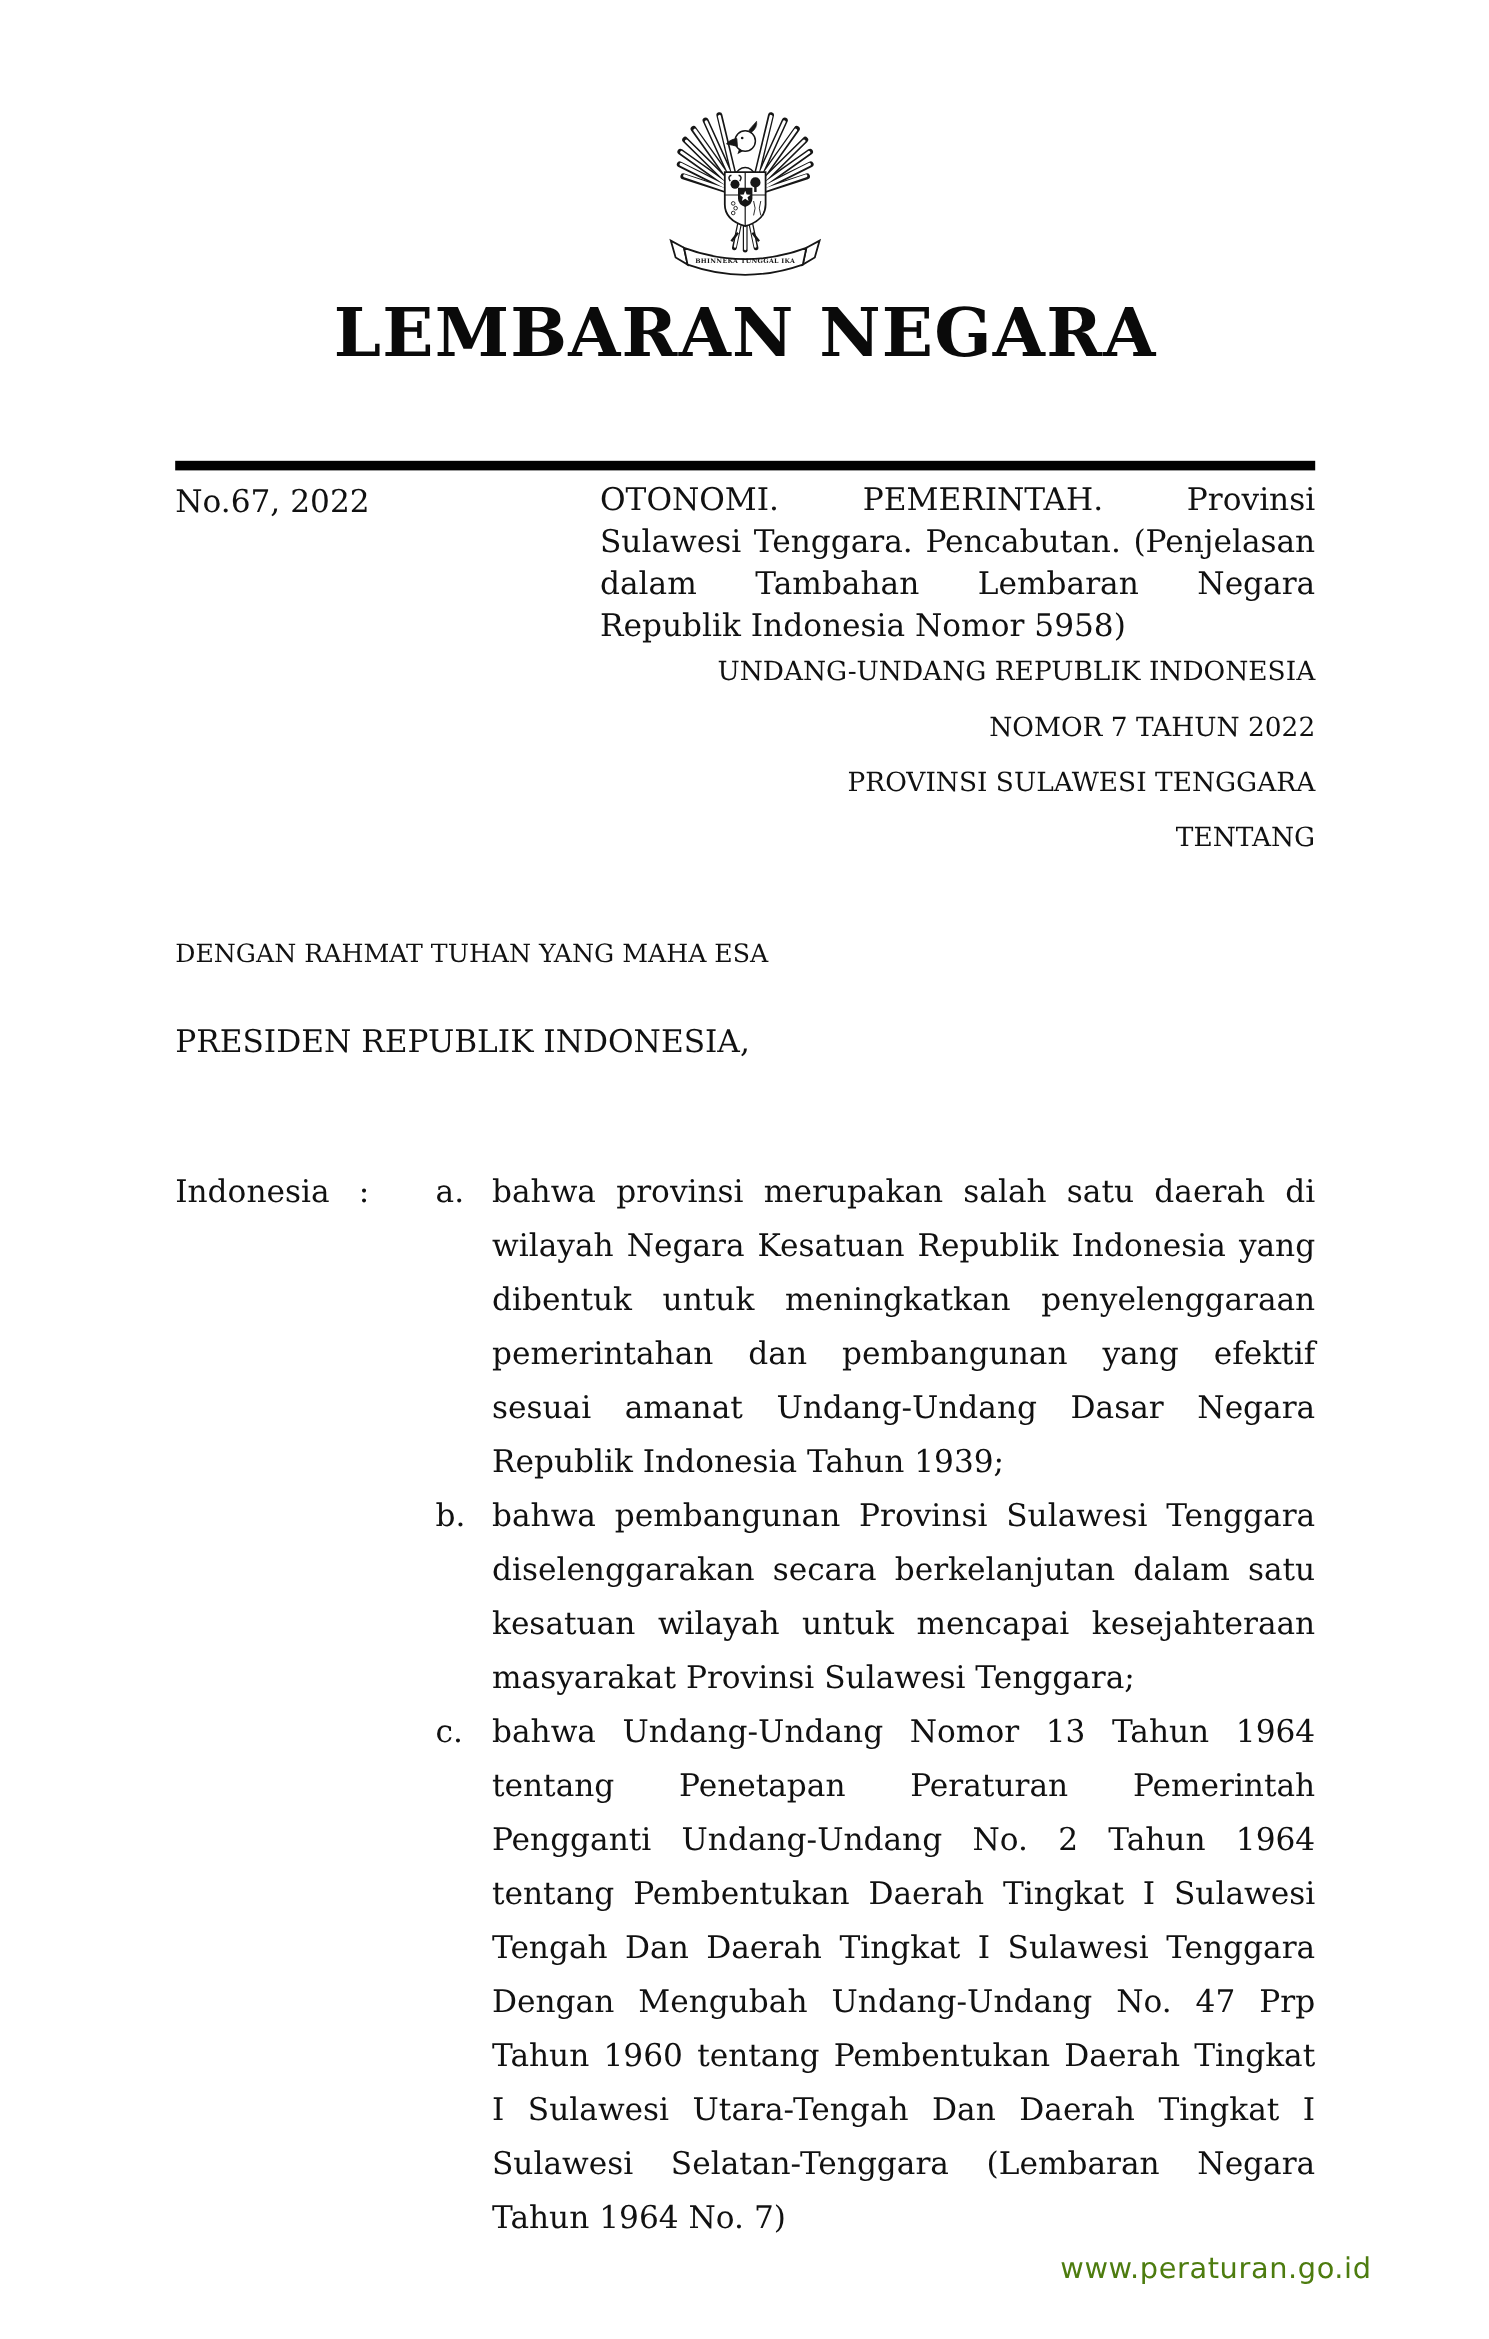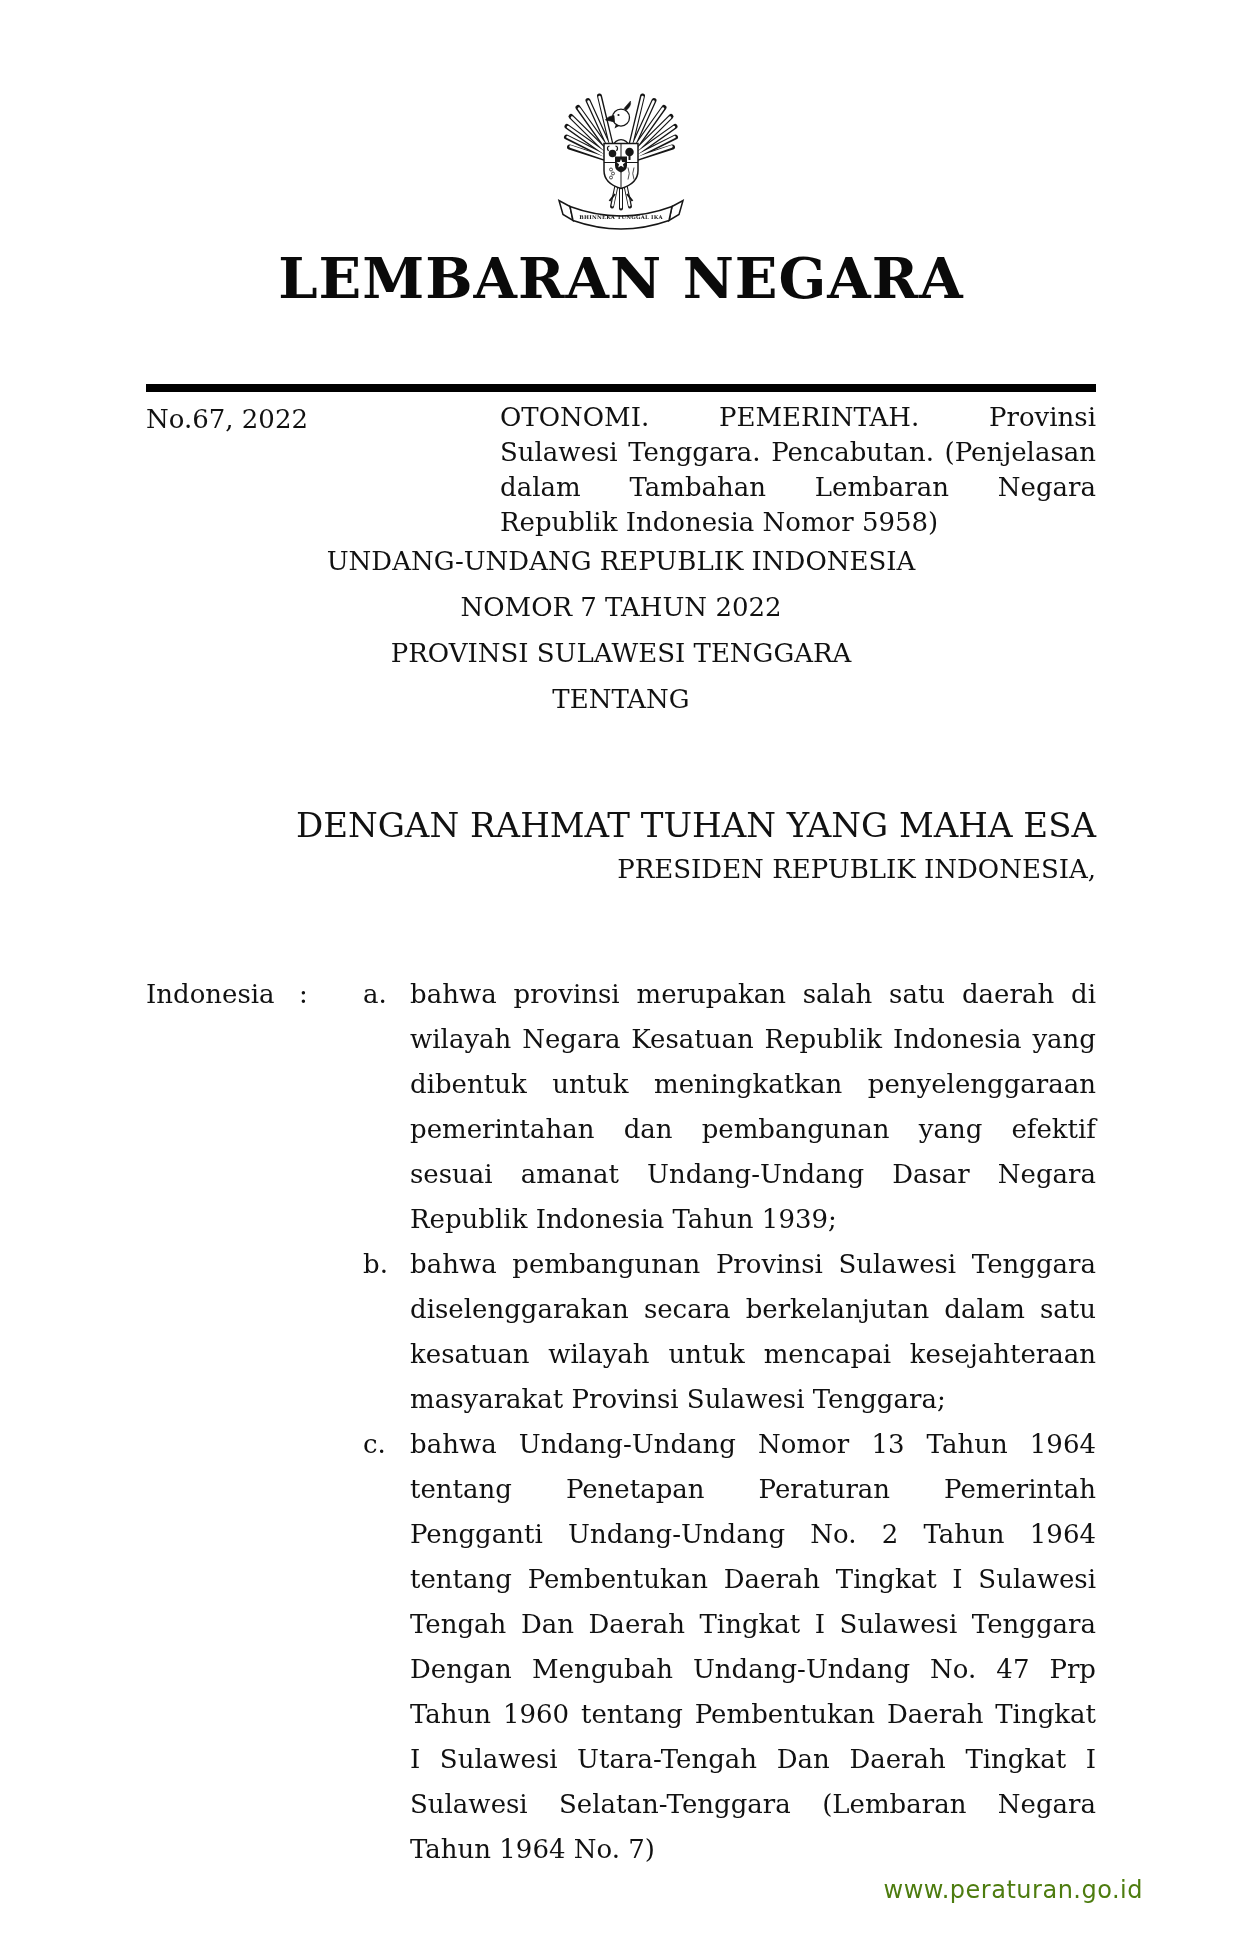--- a/index.html
+++ b/index.html
@@ -66,38 +66,38 @@
     line-height: 35px;
     text-align: justify;
   }
 
   
   .law-title-block {
     position: absolute;
     left: 146px;
     top: 538px;
     width: 950px;
-    text-align: center;
-    font-size: 26px;
+    text-align: right;
+    font-size: 22px;
     line-height: 46px;
   }
   .invocation {
     position: absolute;
     left: 146px;
-    top: 805px;
-    width: 950px;
-    text-align: right;
-    font-size: 34px;
+    top: 783px;
+    width: 950px;
+    text-align: left;
+    font-size: 21px;
   }
   .issuer {
     position: absolute;
     left: 146px;
     top: 854px;
     width: 950px;
-    text-align: right;
+    text-align: left;
     font-size: 26px;
   }
 
   
   .considering {
     position: absolute;
     left: 146px;
     top: 972px;
     width: 950px;
     display: grid;

